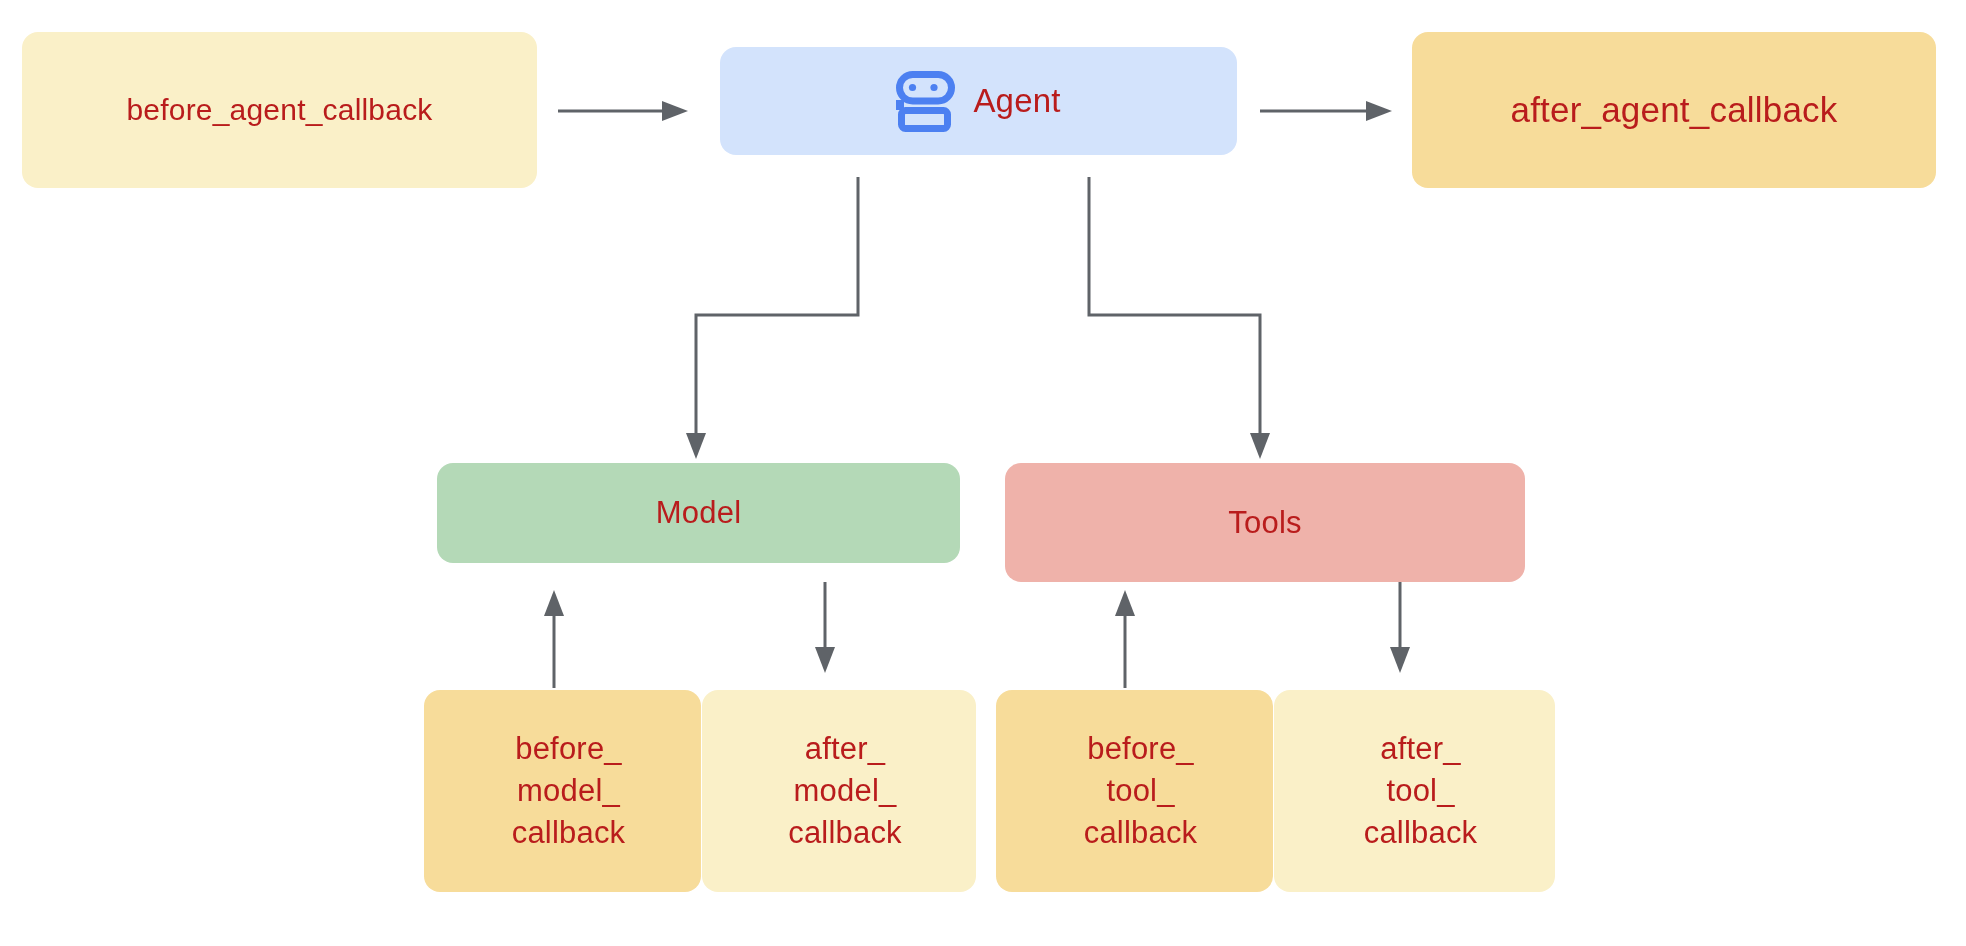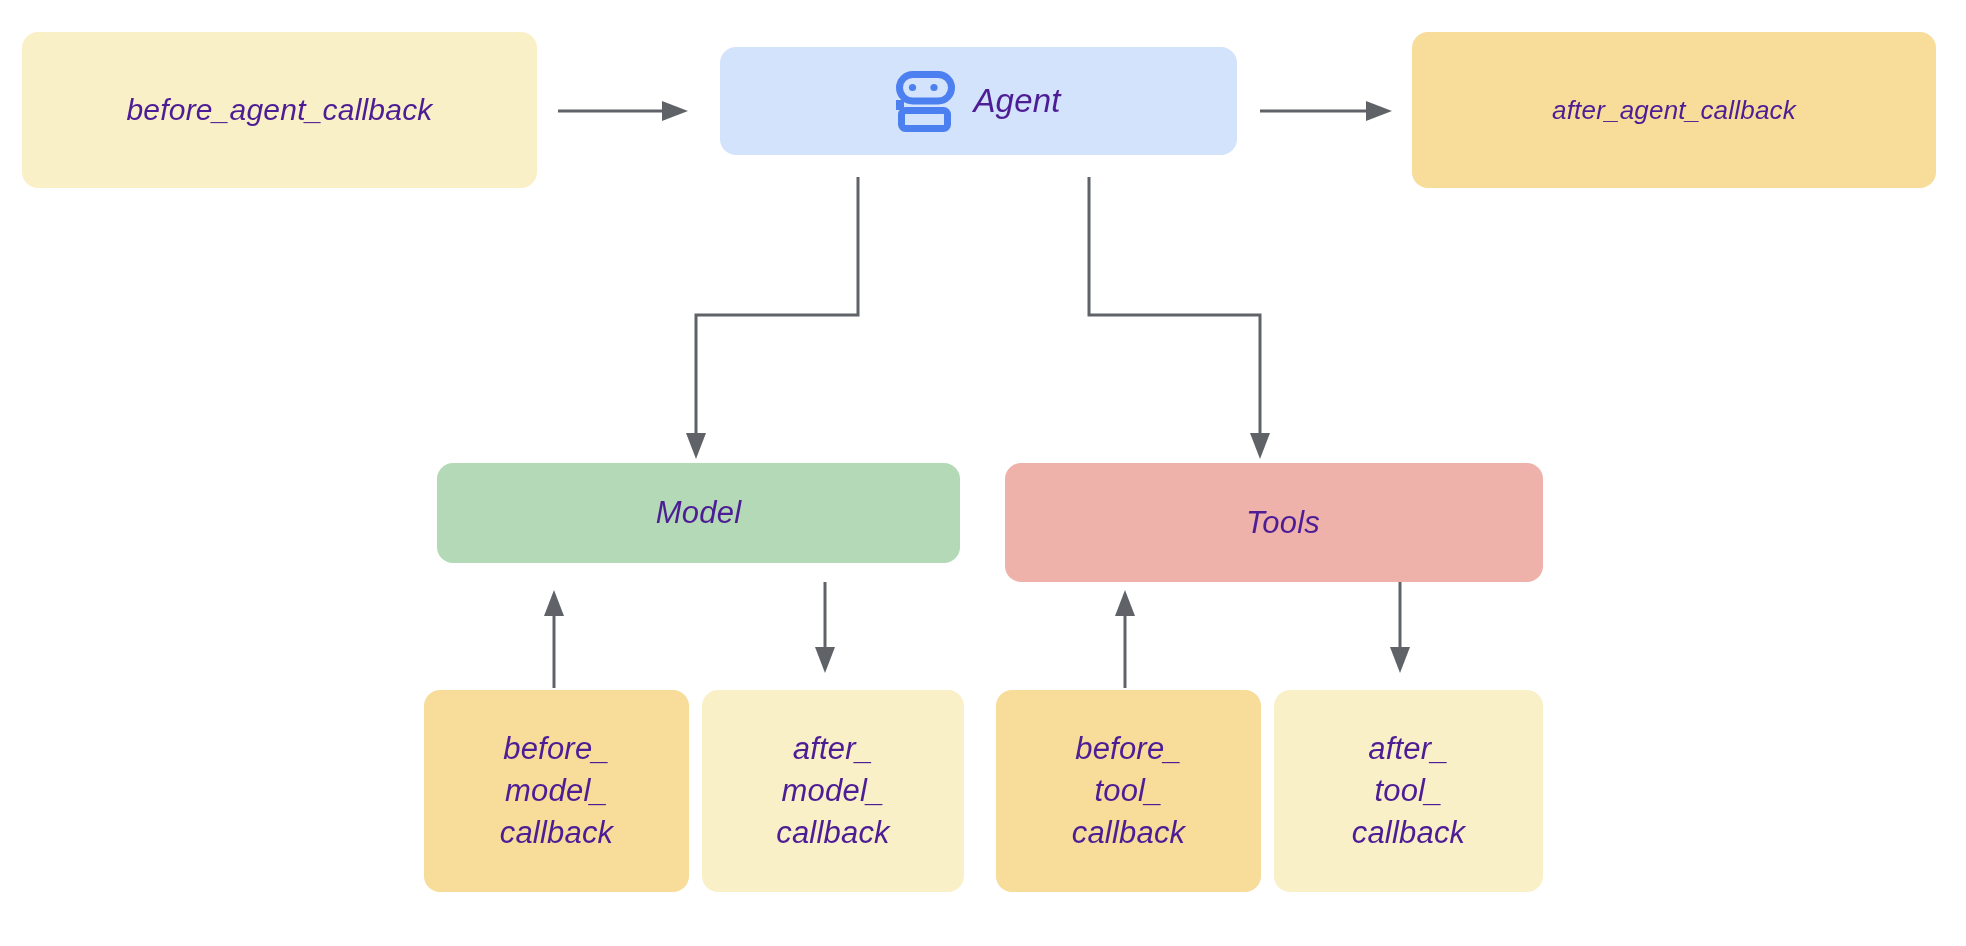--- a/index.html
+++ b/index.html
@@ -2,23 +2,22 @@
 <html><head>
 <meta charset="utf-8">
 <style>
   html, body { margin: 0; padding: 0; background: #ffffff; }
   #canvas {
     position: relative;
     width: 1966px;
     height: 946px;
     background: #ffffff;
     font-family: "Liberation Sans", sans-serif;
-    color: #4c1d95;
+    color: #b91c1c;
     overflow: hidden;
-    font-style: italic;
   }
   #connectors {
     position: absolute;
     left: 0; top: 0;
     width: 1966px; height: 946px;
     pointer-events: none;
   }
   .node {
     position: absolute;
     border-radius: 16px;
@@ -29,24 +28,24 @@
     letter-spacing: 0.2px;
   }
   .fill-cream  { background: #FAF0C8; }
   .fill-yellow { background: #F7DC9A; }
   .fill-blue   { background: #D3E3FC; }
   .fill-green  { background: #B4D9B7; }
   .fill-salmon { background: #EFB2AA; }
 
   #node-before-agent { left: 22px;  top: 32px;  width: 515px; height: 156px; font-size: 30px; }
   #node-agent        { left: 720px; top: 47px;  width: 517px; height: 108px; font-size: 33px; gap: 18px; }
-  #node-after-agent  { left: 1412px;top: 32px;  width: 524px; height: 156px; font-size: 26px; }
+  #node-after-agent  { left: 1412px;top: 32px;  width: 524px; height: 156px; font-size: 35px; }
   #node-model        { left: 437px; top: 463px; width: 523px; height: 100px; font-size: 31px; }
-  #node-tools        { left: 1005px;top: 463px; width: 520px; height: 119px; font-size: 31px; padding-left: 18px; }
-  .callback-sm       { width: 265px; height: 202px; font-size: 31px; line-height: 42px; flex-direction: column; }
+  #node-tools        { left: 1005px;top: 463px; width: 520px; height: 119px; font-size: 31px; }
+  .callback-sm       { width: 265px; height: 202px; font-size: 31px; line-height: 42px; flex-direction: column; padding-left: 12px; }
   #node-before-model { left: 424px;  top: 690px; }
   #node-after-model  { left: 702px;  top: 690px; width: 262px; }
   #node-before-tool  { left: 996px;  top: 690px; }
   #node-after-tool   { left: 1274px; top: 690px; width: 269px; }
 
   .robot-icon-svg { width: 59px; height: 61px; flex: 0 0 auto; }
   .conn { stroke: #5F6368; stroke-width: 3; fill: none; }
   .arrowhead { fill: #5F6368; stroke: none; }
 </style>
 </head>

